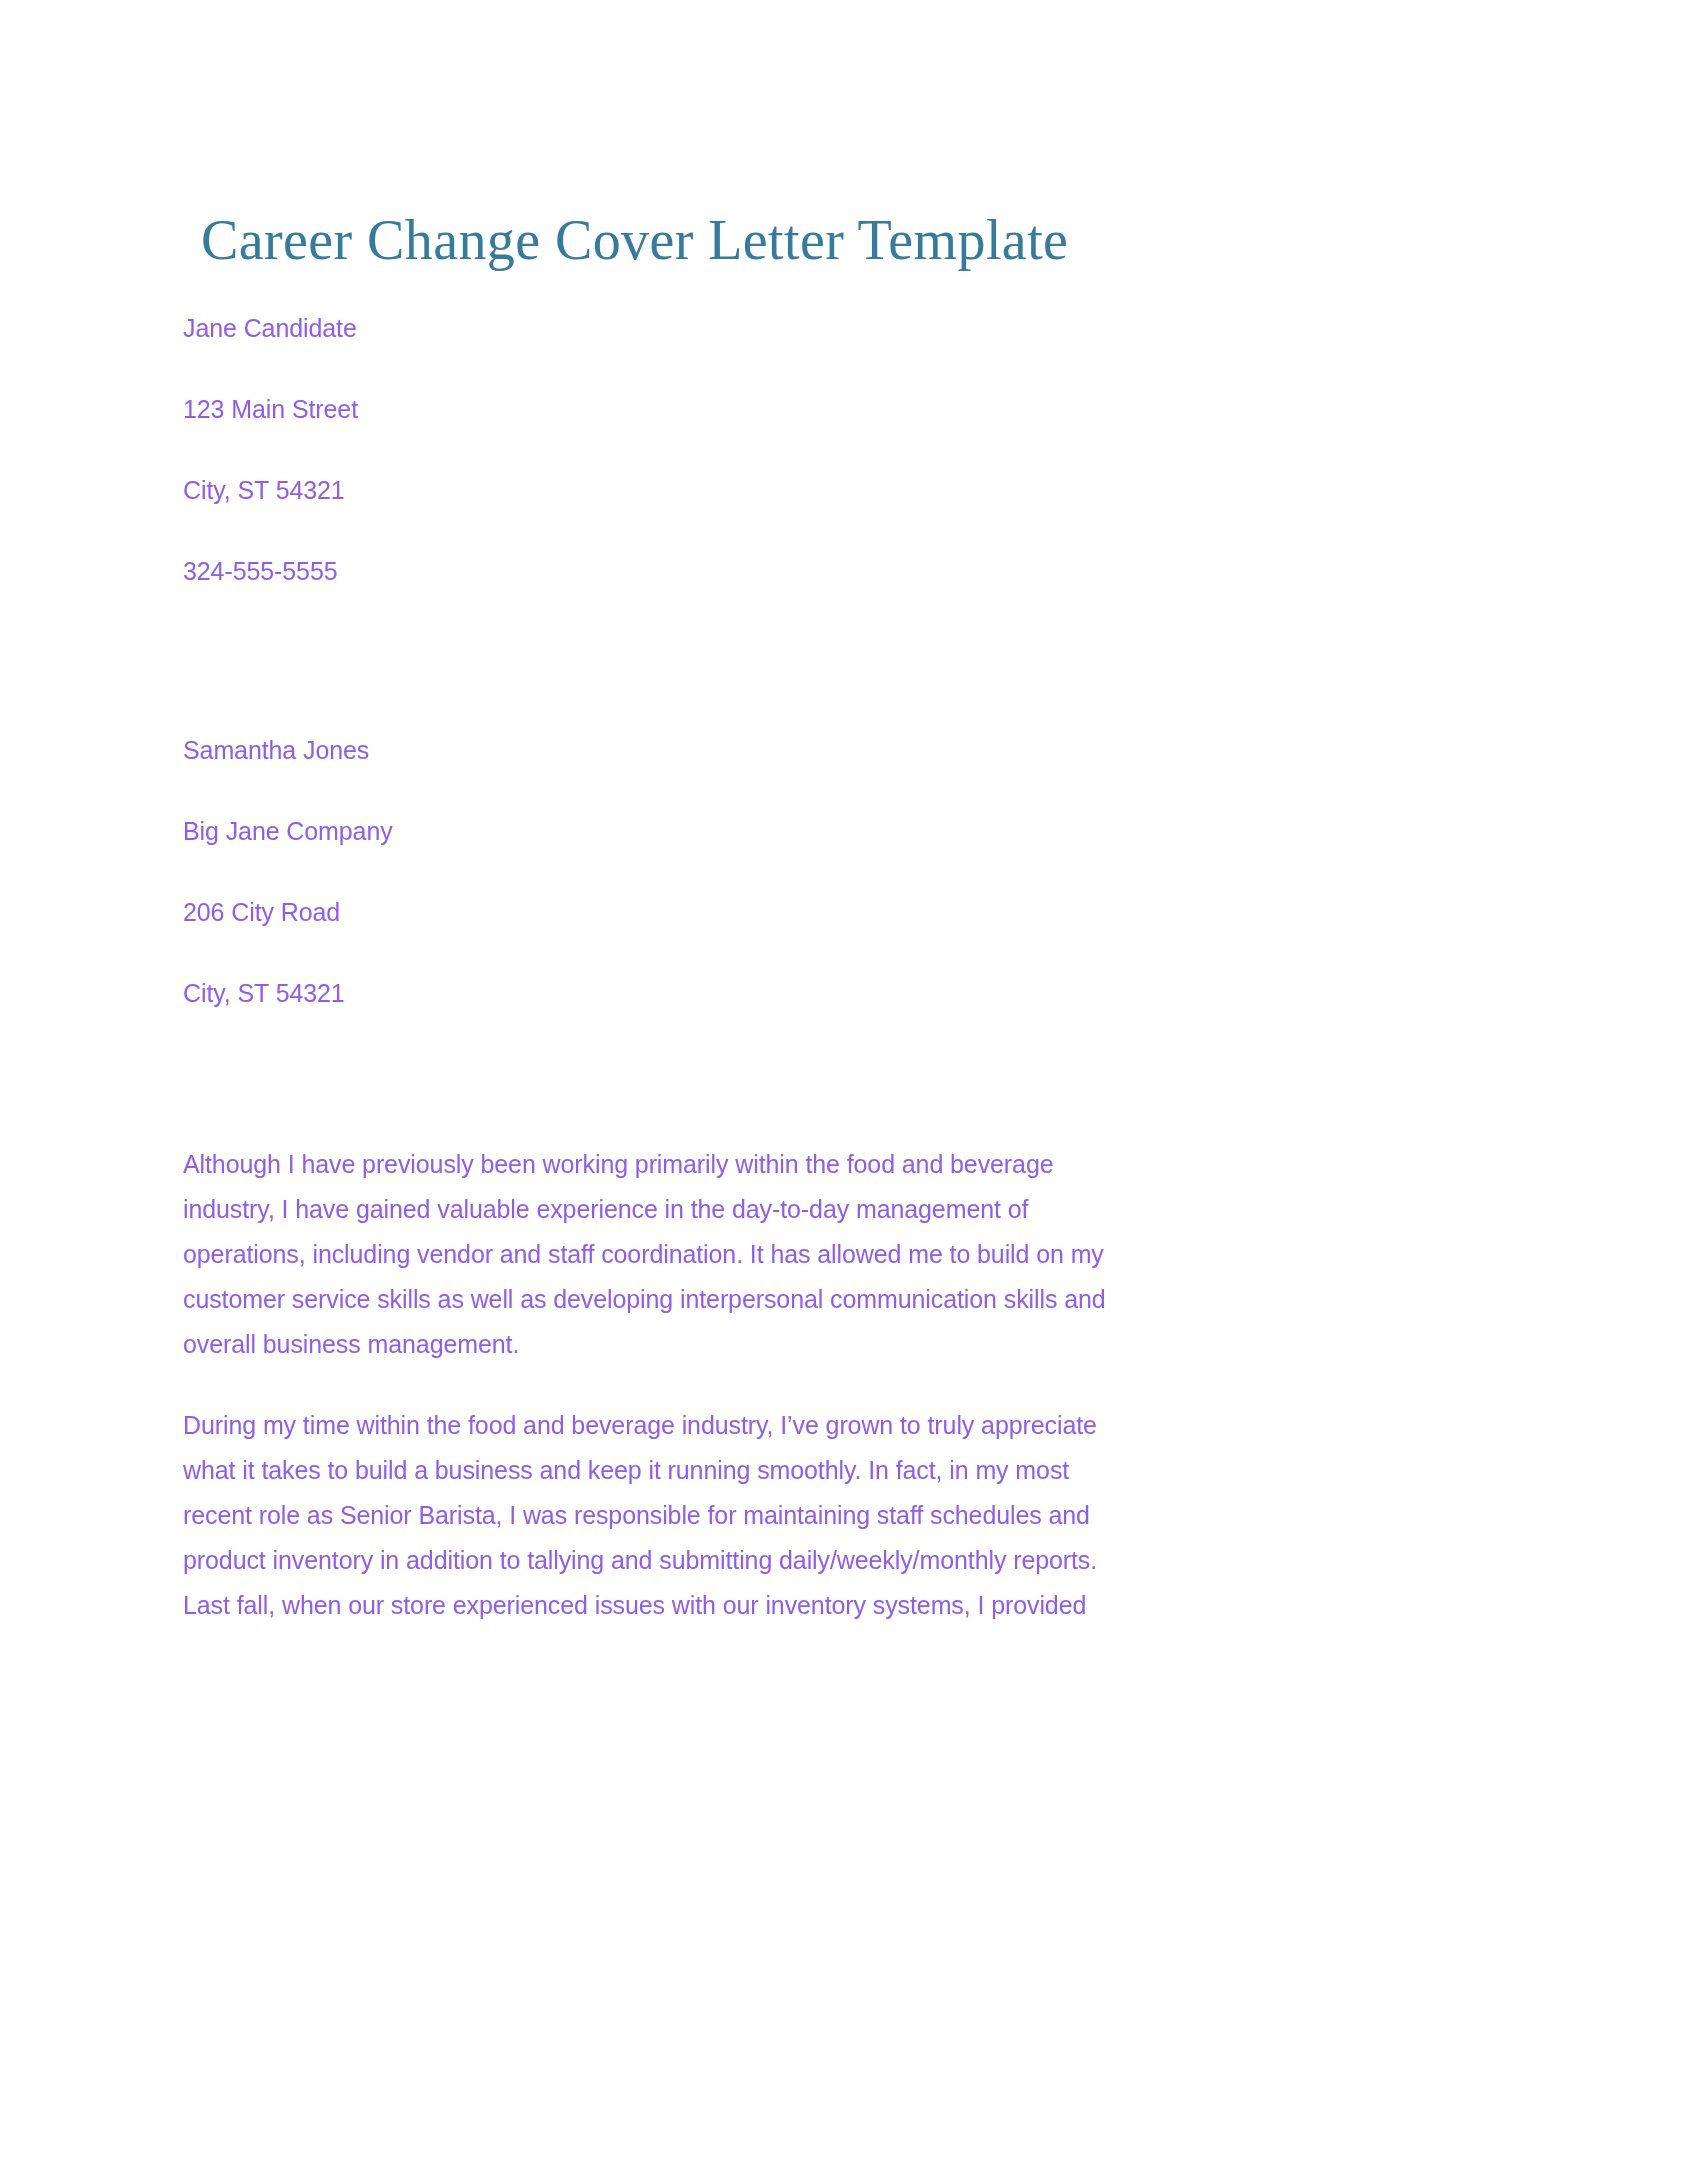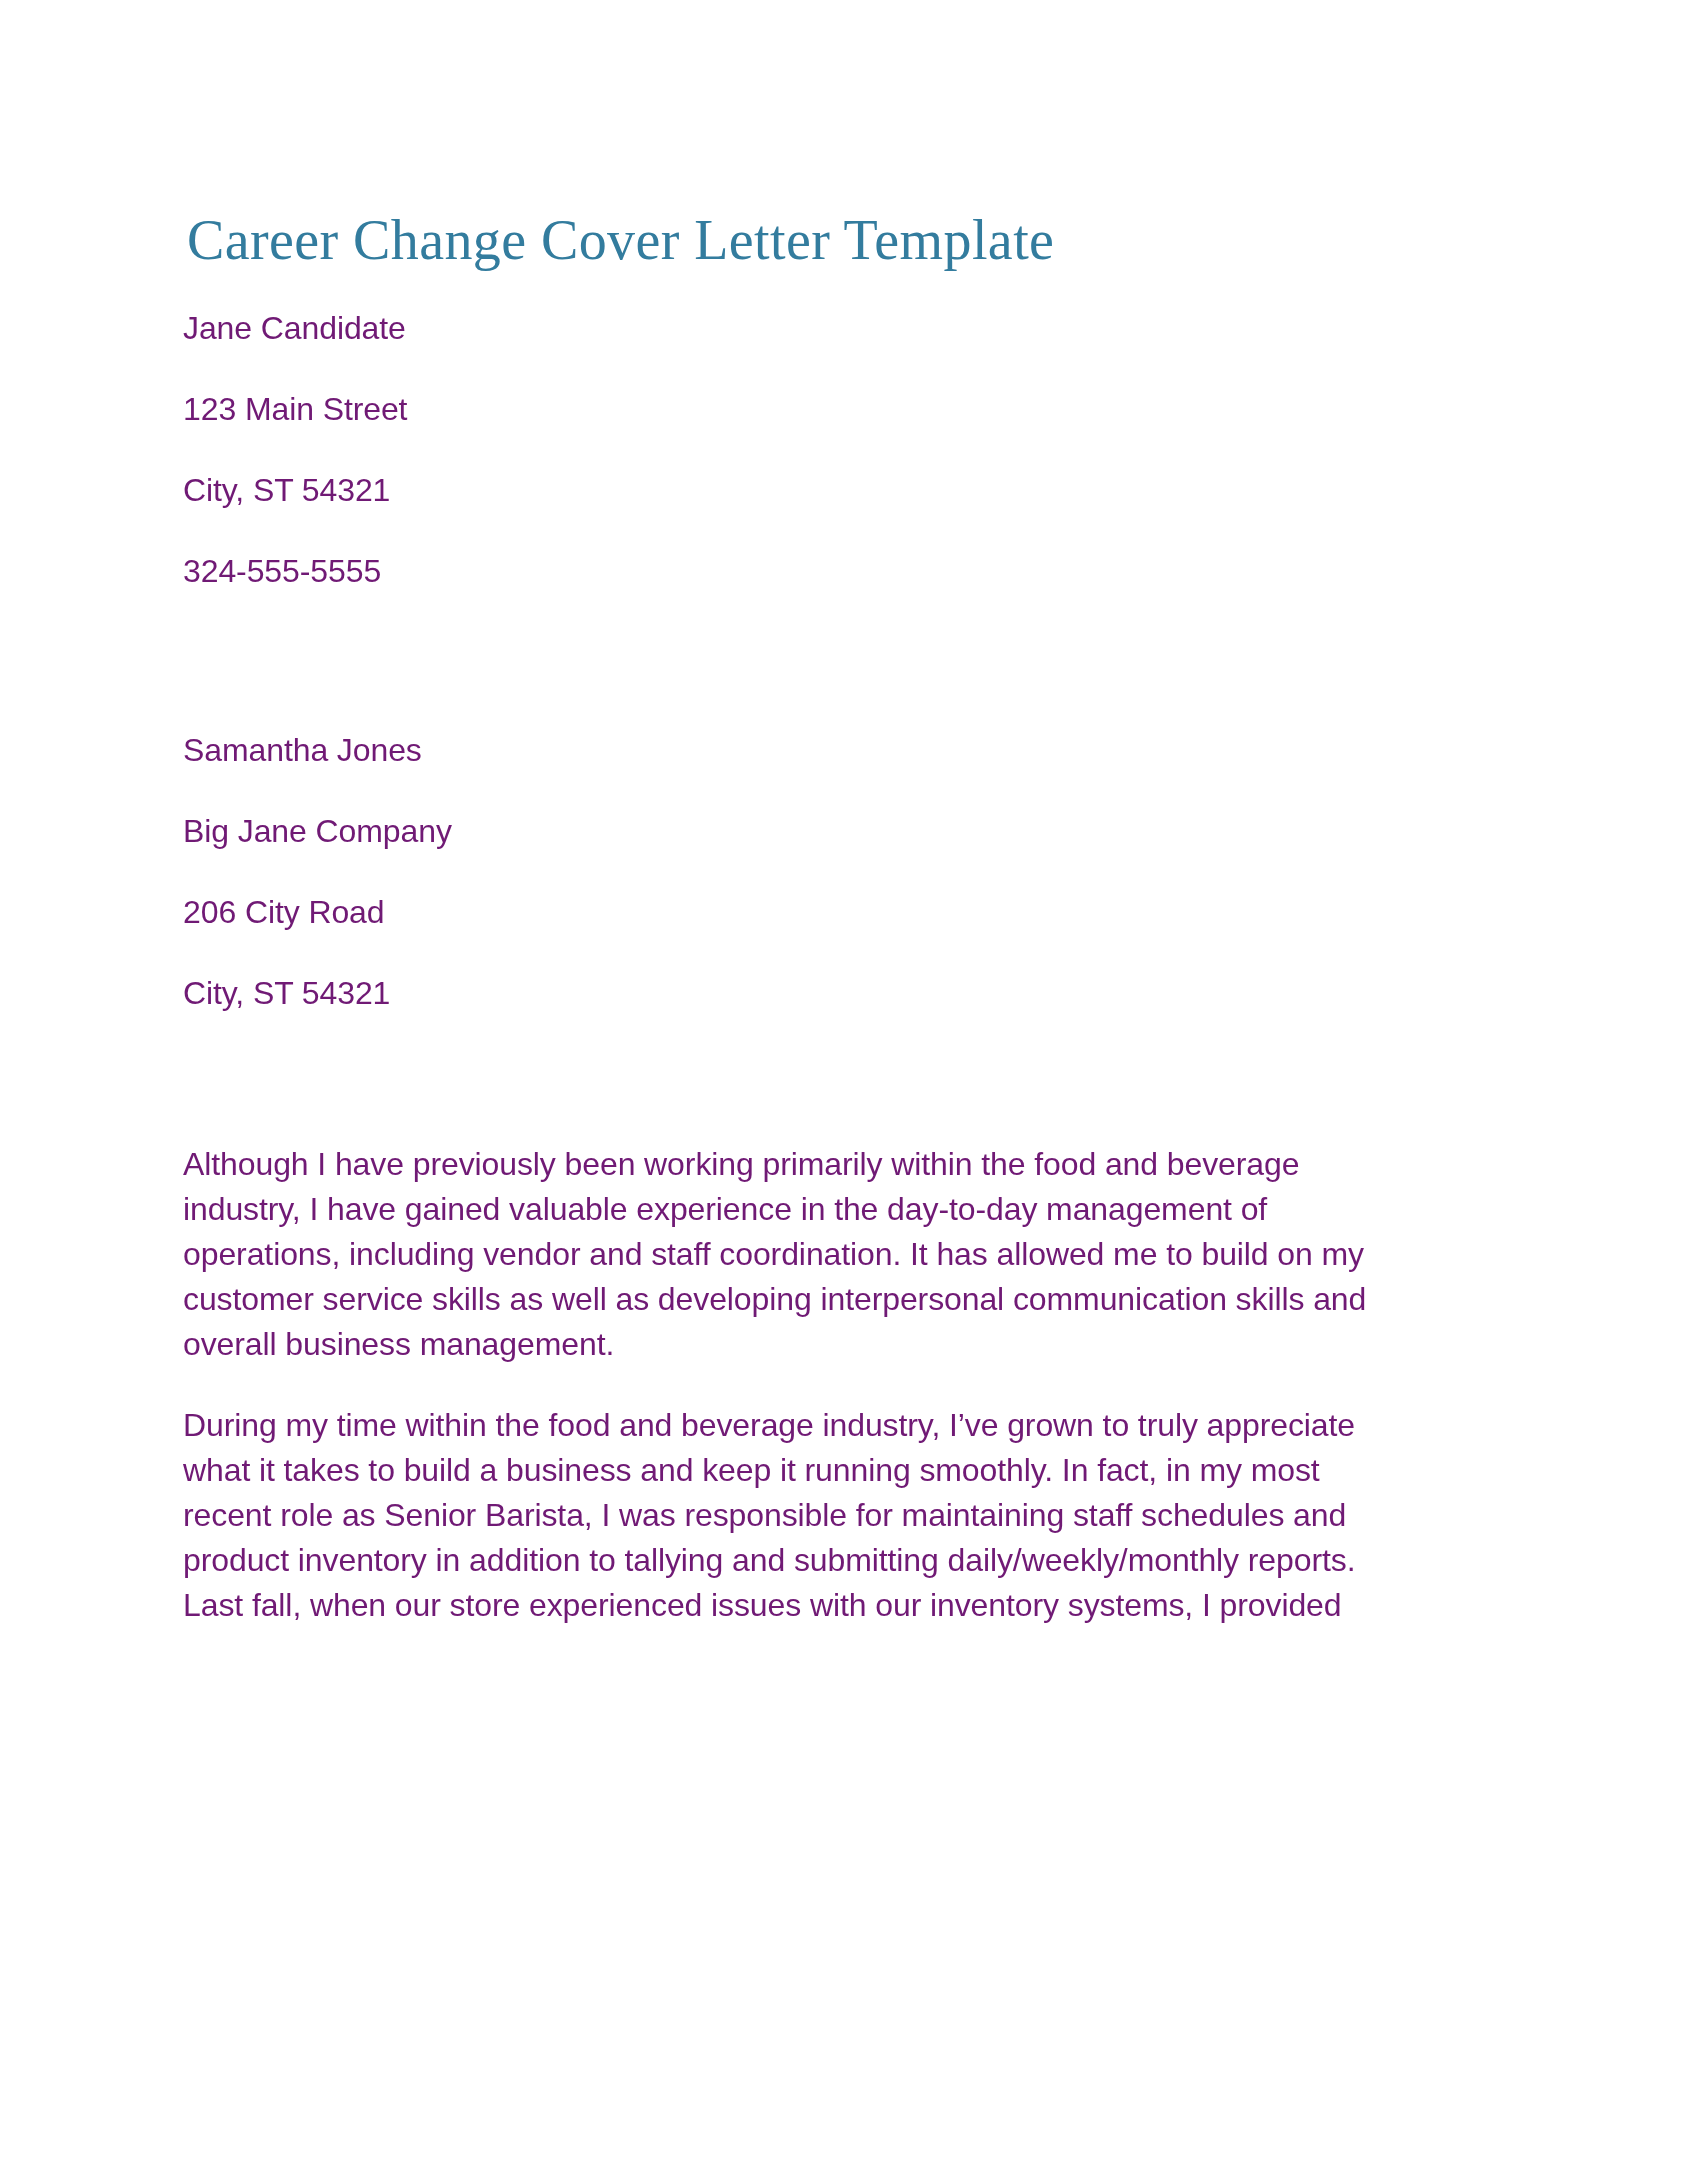--- a/index.html
+++ b/index.html
@@ -20,28 +20,28 @@
     left: 183px;
     top: 210px;
     width: 1301px;
   }
   .doc-title {
     font-family: "Liberation Serif", serif;
     font-weight: 400;
     font-size: 56px;
     line-height: 61px;
     color: #337c9e;
-    margin: 0 0 35px 4px;
+    margin: 0 0 35px 18px;
     letter-spacing: 0.4px;
   }
   .para {
-    font-size: 32px;
+    font-size: 25px;
     font-weight: 300;
     line-height: 45px;
-    color: #701a75;
+    color: #8b5cf6;
     margin: 0 0 36px 0;
     white-space: pre-line;
     letter-spacing: -0.1px;
   }
   .block-gap-1 { height: 98px; }
   .block-gap-2 { height: 90px; }
 </style>
 </head>
 <body>
 

